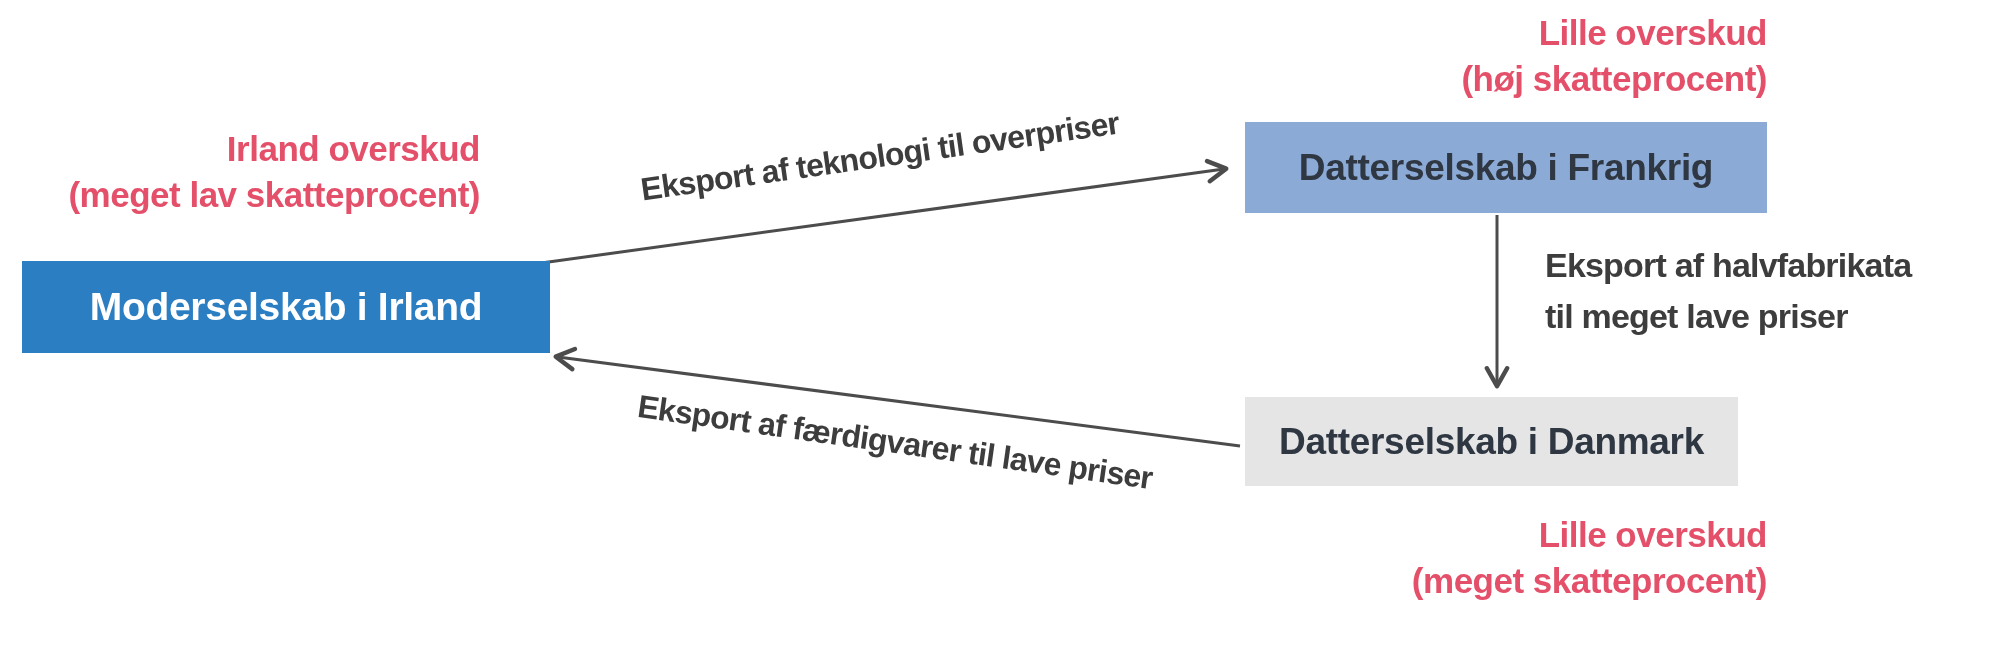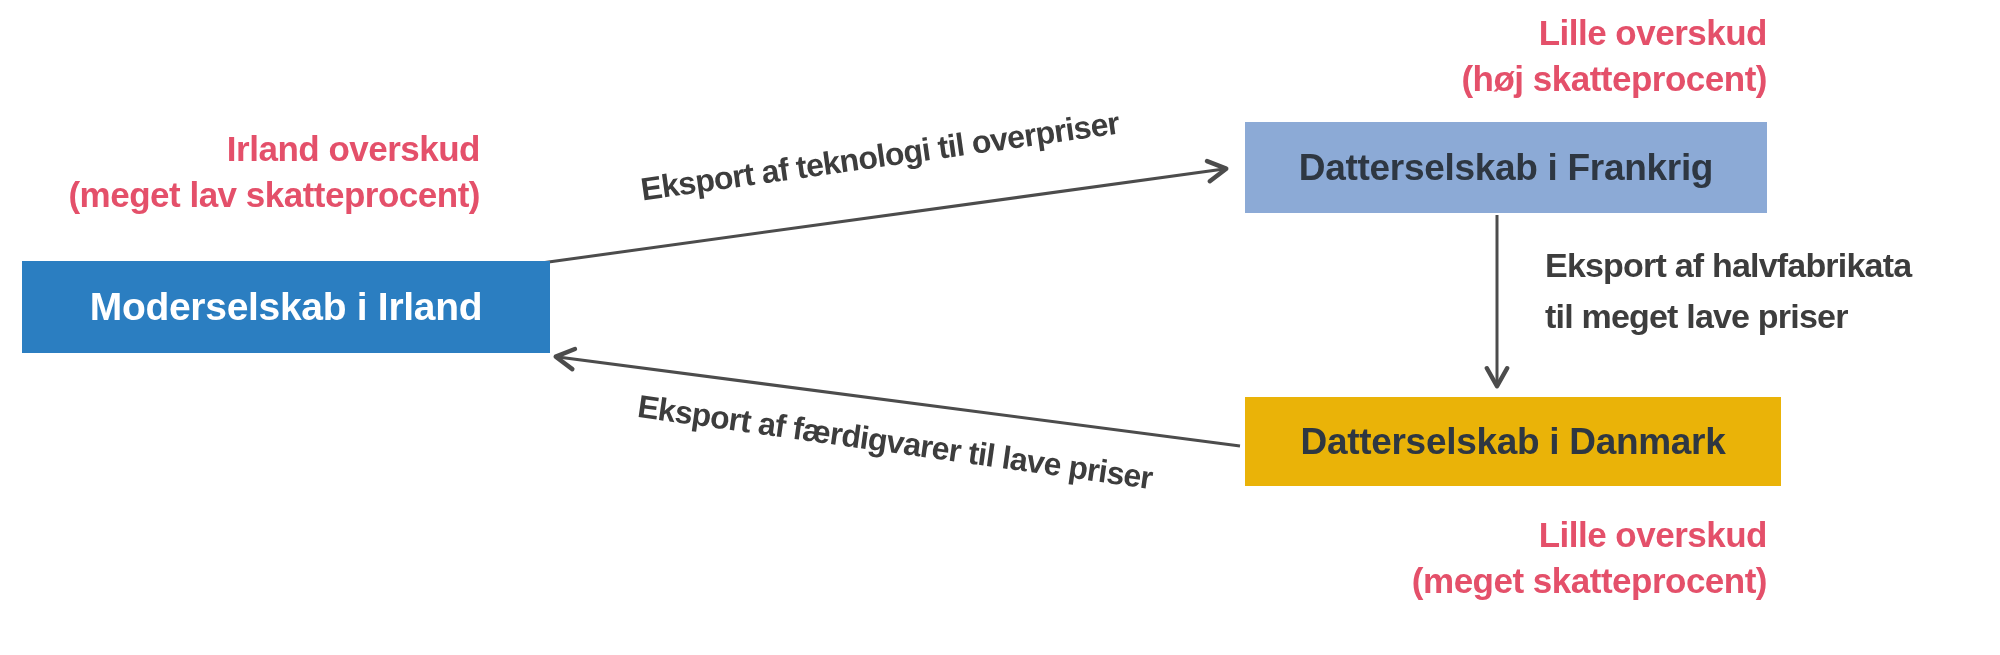--- a/index.html
+++ b/index.html
@@ -35,22 +35,22 @@
   }
   .node-france {
     left: 1245px; top: 122px; width: 522px; height: 91px;
     background: #8caad6;
     color: #2e3742;
     font-size: 37px;
     font-weight: 600;
     align-items: center;
   }
   .node-denmark {
-    left: 1245px; top: 397px; width: 536px; height: 89px;
-    background: #eab308;
+    left: 1245px; top: 397px; width: 493px; height: 89px;
+    background: #e5e5e5;
     color: #2e3742;
     font-size: 37px;
     font-weight: 600;
   }
   .red-note {
     position: absolute;
     color: #e4506a;
     font-size: 35px;
     font-weight: 700;
     text-align: right;

